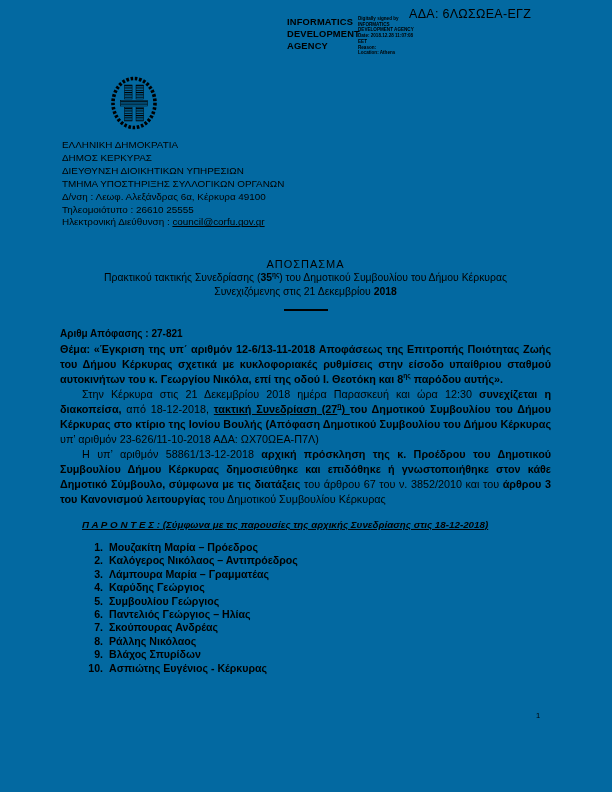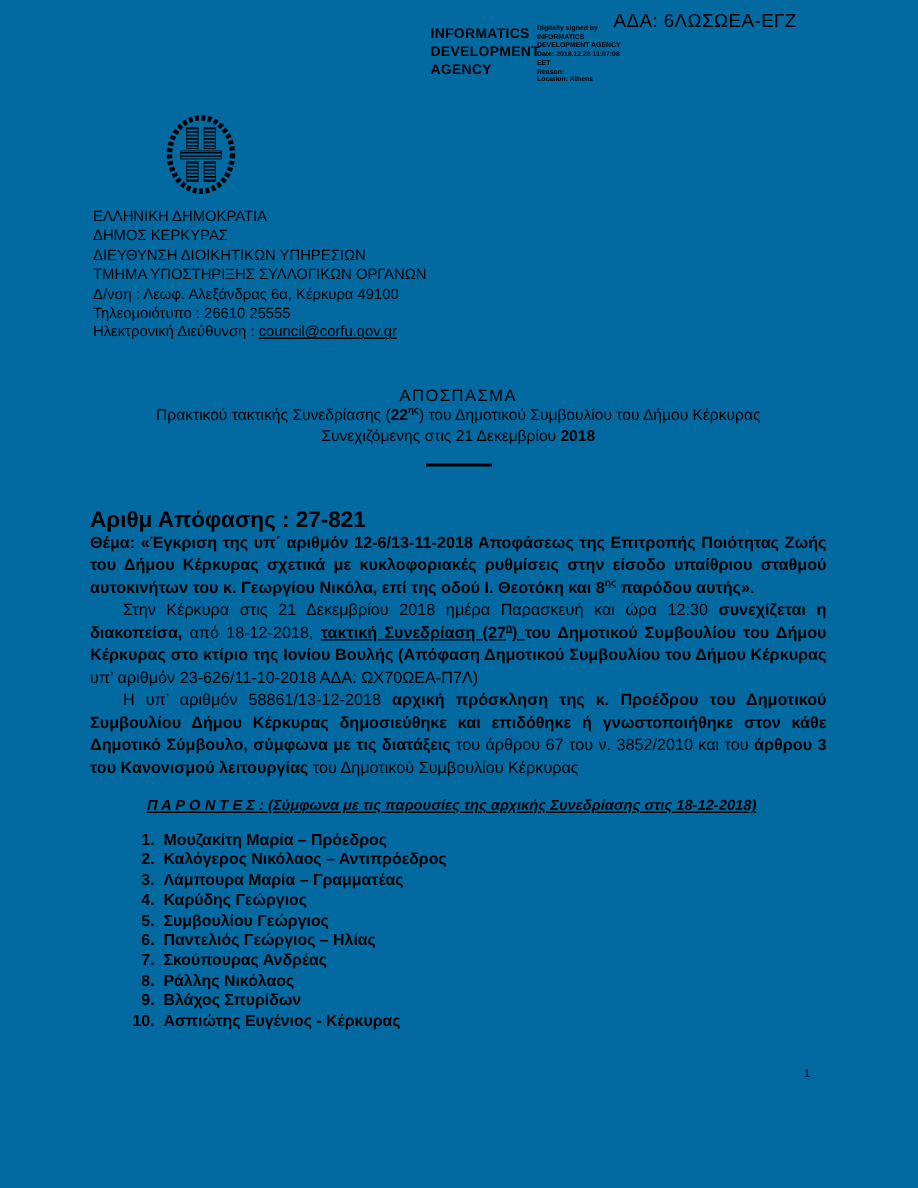--- a/index.html
+++ b/index.html
@@ -22,25 +22,25 @@
   .emblem{position:absolute;left:110px;top:76px;width:48px;height:54px;}
   
   .letterhead{position:absolute;left:62px;top:139px;font-size:9.9px;line-height:12.9px;white-space:nowrap;}
   .letterhead a{color:#000;}
   
   .content{position:absolute;left:60px;top:257px;width:491px;font-size:10.8px;line-height:15px;}
   .t-center{text-align:center;}
   .doc-heading{font-size:11px;letter-spacing:1px;line-height:14px;}
   .doc-subtitle{font-size:10.4px;line-height:14px;}
   .divider{width:44px;border:0;border-top:2px solid #000;margin:10px auto 0;}
-  .decision-no{margin-top:28px;font-weight:bold;font-size:15px;}
+  .decision-no{margin-top:15px;font-weight:bold;font-size:10px;}
   .para{text-align:justify;margin:0;}
   .subject{font-weight:bold;margin-top:1px;}
   .indent{text-indent:22px;}
-  .parontes{margin-top:10px;margin-left:38px;font-size:9.8px;}
+  .parontes{margin-top:10px;margin-left:22px;font-size:9.8px;}
   .attendees{margin:9px 0 0 0;padding-left:46px;font-weight:bold;font-size:10.6px;line-height:13.4px;}
   .attendees li{padding-left:3px;}
   sup{font-size:0.62em;line-height:0;}
   .pageno{position:absolute;left:536px;top:711px;font-size:7.5px;}
 </style>
 </head>
 <body>
 
 <div class="page">
 
@@ -83,21 +83,21 @@
         <div>ΤΜΗΜΑ ΥΠΟΣΤΗΡΙΞΗΣ ΣΥΛΛΟΓΙΚΩΝ ΟΡΓΑΝΩΝ</div>
         <div>Δ/νση : Λεωφ. Αλεξάνδρας 6α, Κέρκυρα 49100</div>
         <div>Τηλεομοιότυπο : 26610 25555</div>
       </div>
     <div><span>Ηλεκτρονική Διεύθυνση : </span><a href="#">council@corfu.gov.gr</a></div>
   </div>
 
   <div class="content">
 
     <div class="t-center doc-heading">ΑΠΟΣΠΑΣΜΑ</div>
-    <div class="t-center doc-subtitle"><span>Πρακτικού τακτικής Συνεδρίασης (</span><span style="font-weight: bold;">22</span><sup style="font-weight: bold;">ης</sup><span>) του Δημοτικού Συμβουλίου του Δήμου Κέρκυρας</span></div>
+    <div class="t-center doc-subtitle"><span>Πρακτικού τακτικής Συνεδρίασης (</span><span style="font-weight: bold;">35</span><sup style="font-weight: bold;">ης</sup><span>) του Δημοτικού Συμβουλίου του Δήμου Κέρκυρας</span></div>
     <div class="t-center doc-subtitle"><span>Συνεχιζόμενης στις </span><span style="font-weight: normal;">21</span><span> Δεκεμβρίου </span><span style="font-weight: bold; text-align: right;">2018</span></div>
     <hr class="divider">
 
     <div class="decision-no">Αριθμ Απόφασης : 27-821</div>
 
     <p class="para subject"><span style="font-weight: bold;">Θέμα: «Έγκριση της υπ΄ αριθμόν 12-6/13-11-2018 Αποφάσεως της Επιτροπής Ποιότητας Ζωής του Δήμου Κέρκυρας σχετικά με κυκλοφοριακές ρυθμίσεις στην είσοδο υπαίθριου σταθμού αυτοκινήτων του κ. Γεωργίου Νικόλα, επί της οδού Ι. Θεοτόκη και 8</span><sup style="font-weight: bold;">ης</sup><span style="font-weight: bold;"> παρόδου αυτής».</span></p>
 
     <p class="para indent"><span>Στην Κέρκυρα στις 21 Δεκεμβρίου 2018 ημέρα Παρασκευή και ώρα 12:30 </span><span style="font-weight: bold;">συνεχίζεται η διακοπείσα, </span><span>από 18-12-2018, </span><span style="font-weight: bold; text-decoration: underline;">τακτική Συνεδρίαση (27</span><sup style="font-weight: bold; text-decoration: underline;">η</sup><span style="font-weight: bold; text-decoration: underline;">) </span><span style="font-weight: bold;">του Δημοτικού Συμβουλίου του Δήμου Κέρκυρας στο κτίριο της Ιονίου Βουλής (Απόφαση Δημοτικού Συμβουλίου του Δήμου Κέρκυρας </span><span>υπ’ αριθμόν 23-626/11-10-2018 ΑΔΑ: ΩΧ70ΩΕΑ-Π7Λ)</span></p>
 
     <p class="para indent"><span>Η υπ’ αριθμόν 58861/13-12-2018 </span><span style="font-weight: bold;">αρχική πρόσκληση της κ. Προέδρου του Δημοτικού Συμβουλίου Δήμου Κέρκυρας δημοσιεύθηκε και επιδόθηκε ή γνωστοποιήθηκε στον κάθε Δημοτικό Σύμβουλο, σύμφωνα με τις διατάξεις </span><span>του άρθρου 67 του ν. 3852/2010 και του </span><span style="font-weight: bold;">άρθρου 3 του Κανονισμού λειτουργίας </span><span>του Δημοτικού Συμβουλίου Κέρκυρας</span></p>

